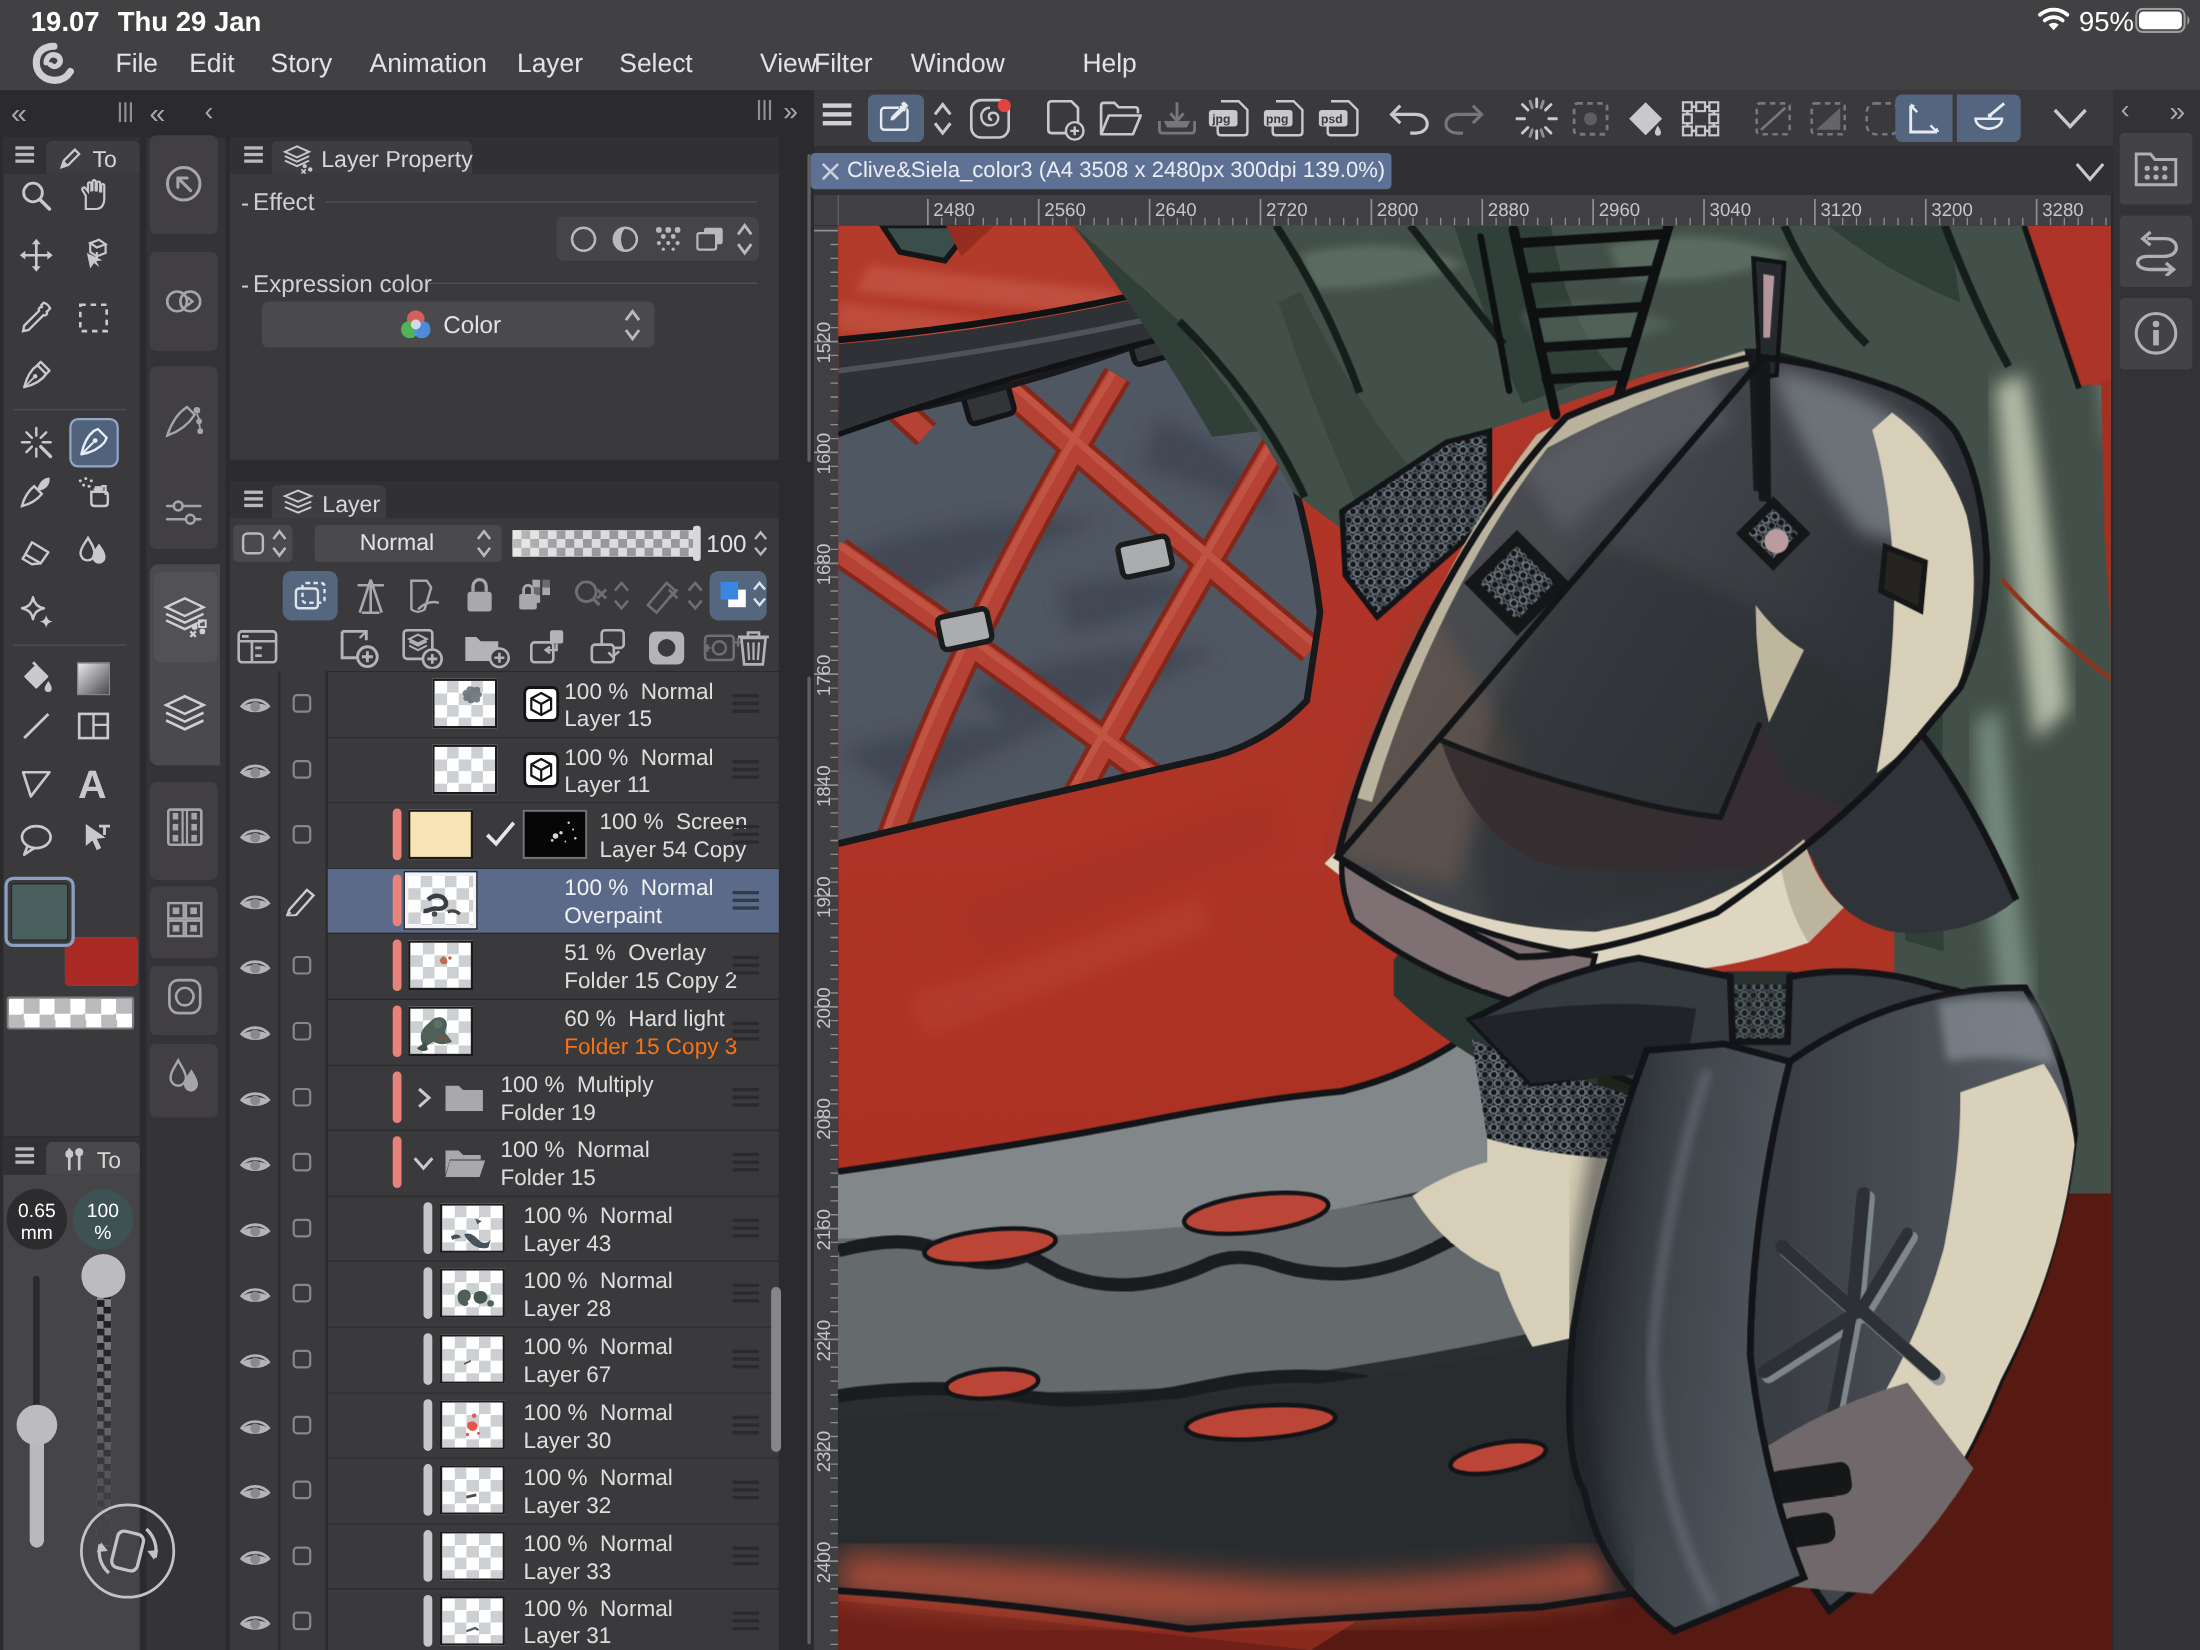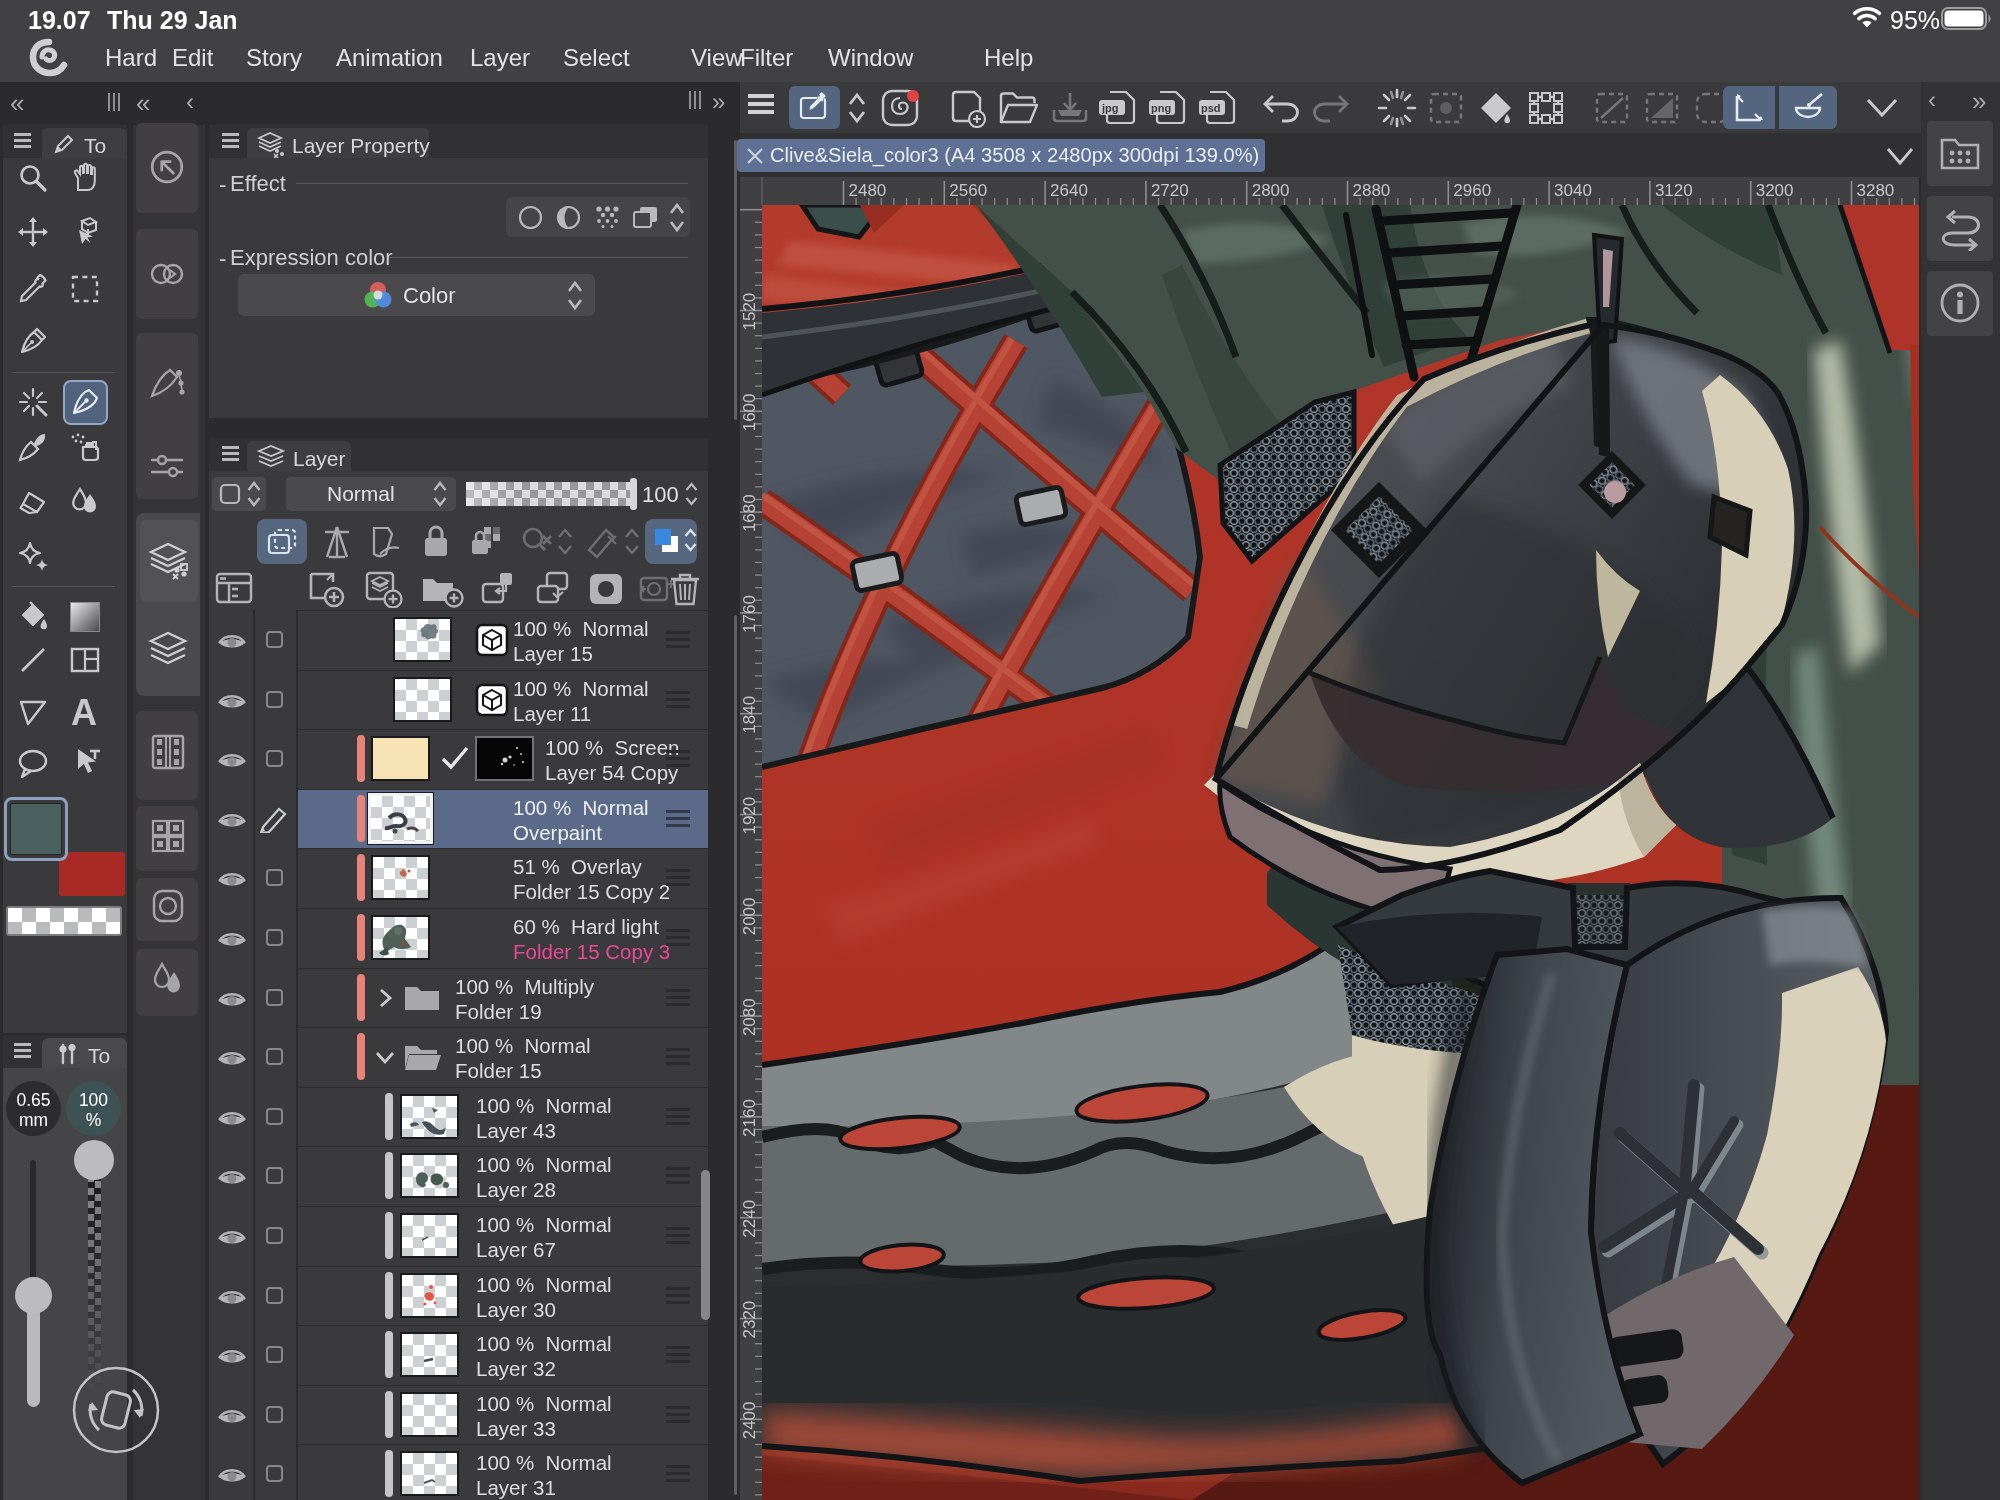--- a/index.html
+++ b/index.html
@@ -40,21 +40,21 @@
   <svg class="abs" style="left:1941px; top:7px;" width="52" height="24" viewBox="0 0 52 24">
     <rect x="1" y="1" width="44" height="21" rx="6" fill="none" stroke="#9d9d9f" stroke-width="2"></rect>
     <rect x="3.5" y="3.5" width="39" height="16" rx="4" fill="#fff"></rect>
     <path d="M47.5 7 q4 4.5 0 9 Z" fill="#9d9d9f"></path>
   </svg>
   
   <svg class="abs" style="left:28px; top:37px;" width="42" height="42" viewBox="0 0 42 42">
     <path d="M21 5 C11 5 5 11 5 20 C5 30 13 36 22 36 C28 36 33 33 36 28" stroke="#cfcfd1" stroke-width="6.5" fill="none" stroke-linecap="round"></path>
     <path d="M14 20 C14 15 18 12 22 13 C27 14 28 19 25 22 C23 24 20 24 18 22" stroke="#cfcfd1" stroke-width="5" fill="none" stroke-linecap="round"></path>
   </svg>
-  <div class="abs menu" style="left:105px;">Hard</div>
+  <div class="abs menu" style="left:105px;">File</div>
   <div class="abs menu" style="left:172px;">Edit</div>
   <div class="abs menu" style="left:246px;">Story</div>
   <div class="abs menu" style="left:336px;">Animation</div>
   <div class="abs menu" style="left:470px;">Layer</div>
   <div class="abs menu" style="left:563px;">Select</div>
   <div class="abs menu" style="left:691px;">View</div>
   <div class="abs menu" style="left:740px;">Filter</div>
   <div class="abs menu" style="left:828px;">Window</div>
   <div class="abs menu" style="left:984px;">Help</div>
 
@@ -742,21 +742,21 @@
   <div class="abs" style="left:357px; top:914px; width:8px; height:47px; background:#e8837b; border-radius:4px;"></div>
   <div class="abs checker" style="left:371px; top:915px; width:59px; height:45px; border:2px solid #1a191c;">
       <svg width="55" height="41" viewBox="0 0 55 41">
         <path d="M20 10 c6-4 12-2 13 3 c1 4-2 6-1 9 l6 8 c-6 3-12 3-17 0 l-8 5 c-4-5-5-12-1-17 c2-3 5-5 8-8Z" fill="#4e6058"></path>
         <path d="M14 30 l-8 6 c3 3 7 3 10 1Z" fill="#3f5049"></path>
         <circle cx="25" cy="14" r="4" fill="#5d6f66"></circle>
         <path d="M28 24 c3 1 5 3 5 5 l-6-1Z" fill="#8a4a3c"></path>
       </svg>
     </div>
   <div class="abs" style="left:513px; top:915px; font-size:20.5px; color:#dededf; white-space:pre;">60 %  Hard light</div>
-  <div class="abs" style="left:513px; top:940px; font-size:20.5px; color:#ec4899;">Folder 15 Copy 3</div>
+  <div class="abs" style="left:513px; top:940px; font-size:20.5px; color:#f97316;">Folder 15 Copy 3</div>
   <div class="abs" style="left:666px; top:929px; width:24px; height:3px; background:#2b2b2d; box-shadow:0 7px #2b2b2d, 0 14px #2b2b2d;"></div>
   <div class="abs" style="left:357px; top:974px; width:8px; height:47px; background:#e8837b; border-radius:4px;"></div>
   <svg class="abs" style="left:376px; top:987px;" width="18" height="22" viewBox="0 0 18 22">
       <path d="M5 3 L14 11 L5 19" fill="none" stroke="#c9c9cb" stroke-width="2.8"></path>
     </svg>
   <svg class="abs" style="left:403px; top:983px;" width="38" height="30" viewBox="0 0 38 30">
       <path d="M2 4 h12 l4 4 h18 v19 h-34 Z" fill="#a9a9ab"></path>
     </svg>
   <div class="abs" style="left:455px; top:975px; font-size:20.5px; color:#dededf; white-space:pre;">100 %  Multiply</div>
   <div class="abs" style="left:455px; top:1000px; font-size:20.5px; color:#dededf;">Folder 19</div>

